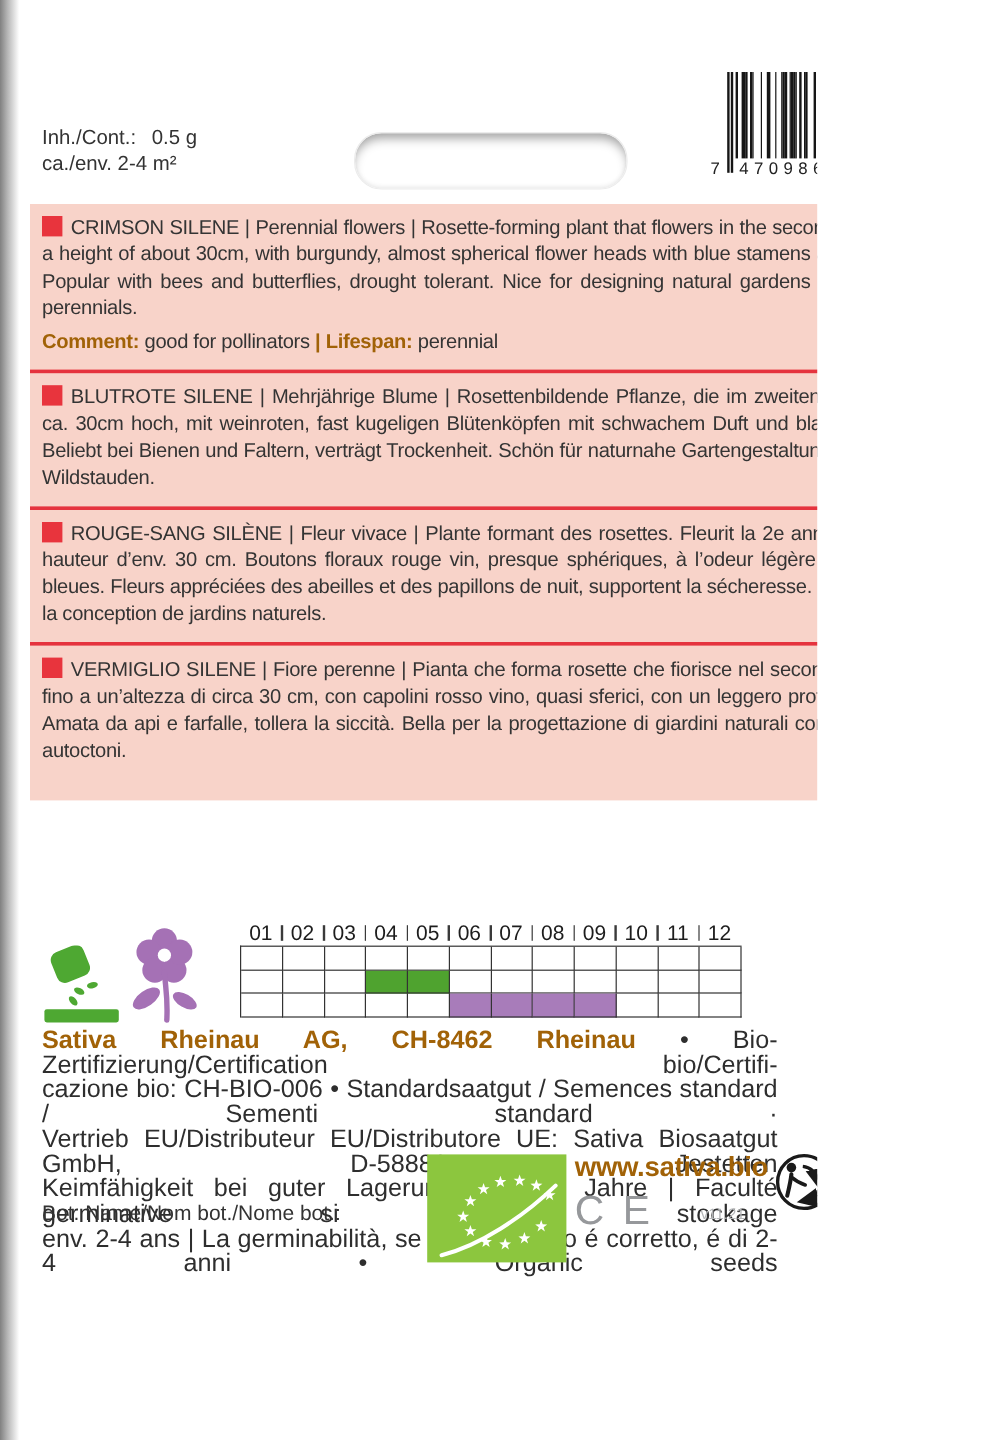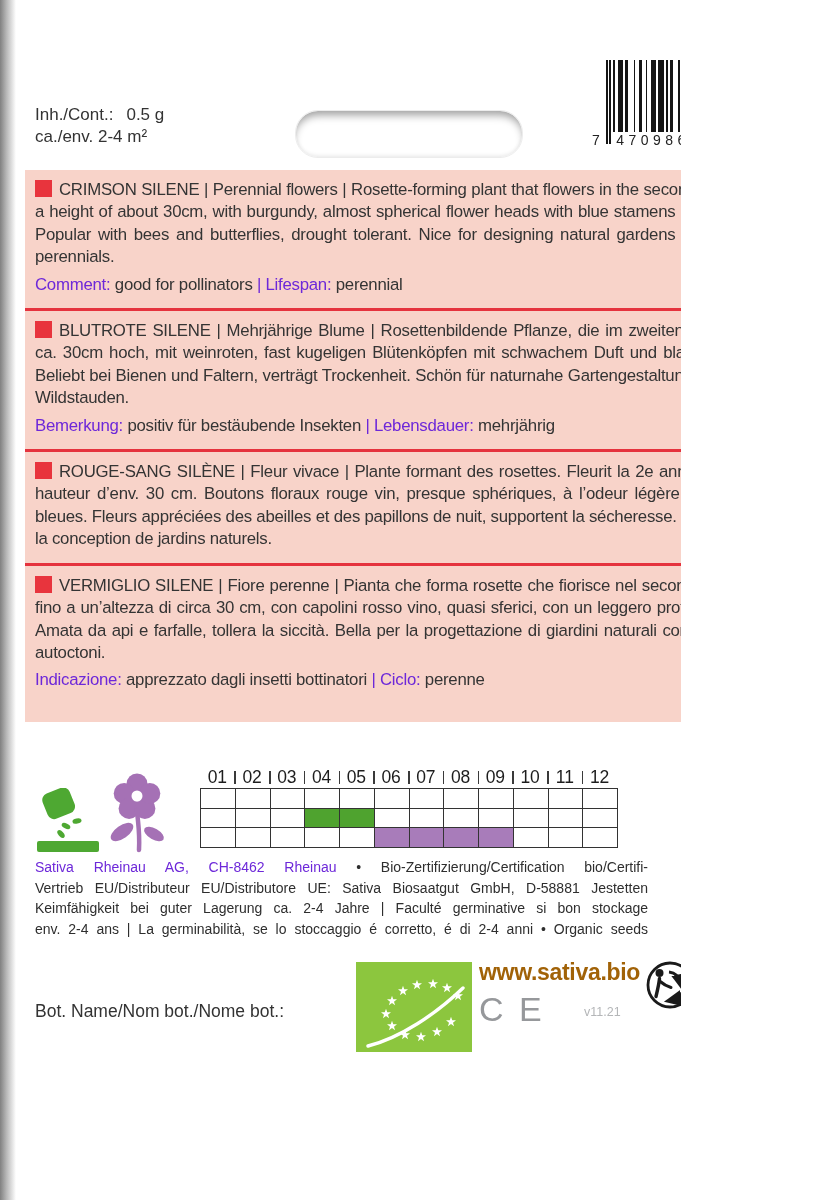--- a/index.html
+++ b/index.html
@@ -27,38 +27,38 @@
   .bc-digits .d7{width:16px;text-align:left;}
   .bc-digits .grp{flex:1;text-align:center;letter-spacing:4.5px;}
   
   .blocks{position:absolute;left:25px;top:170px;width:789px;background:#f8d3c9;}
   .block{padding:9px 8px 12px 10px;font-size:16.8px;line-height:22.4px;letter-spacing:-0.25px;color:#343434;}
   .block + .block{border-top:3px solid #e5333e;}
   .block.last{padding-bottom:30px;}
   .block .body{text-align:justify;}
   .bullet{display:inline-block;width:17px;height:17px;background:#e8343d;margin-right:7px;vertical-align:-2px;}
   .note{margin-top:5px;}
-  b{font-weight:400;color:#6d28d9;}
+  b{font-weight:700;color:#a16207;}
   
   .cal-head{position:absolute;left:200px;top:766px;width:417px;height:22px;display:grid;
     grid-template-columns:repeat(12,34.75px);font-size:17.5px;color:#1d1d1d;}
   .cal-head .m{position:relative;text-align:center;line-height:22px;}
   .cal-head .m .sep{position:absolute;right:-1px;top:5px;width:1.5px;height:13px;background:#3a3a3a;}
   .cal-grid{position:absolute;left:200px;top:788px;display:grid;
     grid-template-columns:repeat(12,34.75px);grid-template-rows:repeat(3,19.7px);
     border-left:1.6px solid #333;border-top:1.6px solid #333;}
   .cal-grid .cell{border-right:1.6px solid #333;border-bottom:1.6px solid #333;}
   .legend-sow{position:absolute;left:36px;top:788px;}
   .legend-flower{position:absolute;left:100px;top:770px;}
   
   .spacing{position:absolute;left:640px;top:779px;width:172px;}
   .sp-row{display:flex;align-items:center;justify-content:flex-end;height:44px;margin-bottom:4px;}
   .sp-row .val{font-size:20px;letter-spacing:-0.5px;color:#222;margin-right:10px;white-space:nowrap;}
   
-  .company{position:absolute;left:35px;top:857px;width:613px;font-size:14px;line-height:20.7px;color:#2e2e2e;}
+  .company{position:absolute;left:35px;top:857px;width:613px;font-size:21px;line-height:20.7px;color:#2e2e2e;}
   .company .jline{text-align:justify;text-align-last:justify;}
   
   .bot{position:absolute;left:35px;top:999px;font-size:17.5px;line-height:24px;color:#333;}
   .bot .sci{font-style:italic;}
   .eu-logo{position:absolute;left:356px;top:962px;width:116px;height:90px;background:#8cc63e;}
   .website{position:absolute;left:479px;top:959px;font-size:23px;font-weight:700;color:#a16207;letter-spacing:-0.3px;}
   .ce{position:absolute;left:479px;top:990px;font-size:34px;color:#96989b;letter-spacing:3px;}
   .version{position:absolute;left:584px;top:1005px;font-size:12.5px;color:#b4b6b8;}
   .triman{position:absolute;left:645px;top:960px;}
   .picto{position:absolute;left:700px;top:916px;}
@@ -188,28 +188,26 @@
     </div>
   </div>
 
   <div class="blocks">
     <div class="block">
       <div class="body"><span class="bullet"></span><span>CRIMSON SILENE | Perennial flowers | Rosette-forming plant that flowers in the second year. Grows to a height of about 30cm, with burgundy, almost spherical flower heads with blue stamens and a faint scent. Popular with bees and butterflies, drought tolerant. Nice for designing natural gardens using native wild perennials.</span></div>
       <div class="note"><b>Comment:</b><span> good for pollinators </span><b>| Lifespan:</b><span> perennial</span></div>
     </div>
     <div class="block">
       <div class="body"><span class="bullet"></span><span>BLUTROTE SILENE | Mehrjährige Blume | Rosettenbildende Pflanze, die im zweiten Jahr blüht. Wird ca. 30cm hoch, mit weinroten, fast kugeligen Blütenköpfen mit schwachem Duft und blauen Staubfäden. Beliebt bei Bienen und Faltern, verträgt Trockenheit. Schön für naturnahe Gartengestaltung mit heimischen Wildstauden.</span></div>
-      <div class="note"><b>Bemerkung:</b><span> positiv für bestäubende Insekten </span><b>| Lebensdauer:</b><span> mehrjährig</span></div>
     </div>
     <div class="block">
       <div class="body"><span class="bullet"></span><span>ROUGE-SANG SILÈNE | Fleur vivace | Plante formant des rosettes. Fleurit la 2e année et atteint une hauteur d’env. 30 cm. Boutons floraux rouge vin, presque sphériques, à l’odeur légère et aux étamines bleues. Fleurs appréciées des abeilles et des papillons de nuit, supportent la sécheresse. Magnifiques pour la conception de jardins naturels.</span></div>
     </div>
     <div class="block last">
       <div class="body"><span class="bullet"></span><span>VERMIGLIO SILENE | Fiore perenne | Pianta che forma rosette che fiorisce nel secondo anno. Cresce fino a un’altezza di circa 30 cm, con capolini rosso vino, quasi sferici, con un leggero profumo e stami blu. Amata da api e farfalle, tollera la siccità. Bella per la progettazione di giardini naturali con arbusti selvatici autoctoni.</span></div>
-      <div class="note"><b>Indicazione:</b><span> apprezzato dagli insetti bottinatori </span><b>| Ciclo:</b><span> perenne</span></div>
     </div>
   </div>
 
   <div class="legend-sow">
     <svg width="64" height="66" viewBox="0 0 64 66">
       <g fill="#4ea832">
         <rect x="1" y="53" width="62" height="11" rx="2"></rect>
         <rect x="8" y="2" width="29" height="27" rx="7" transform="rotate(-22 22 15)"></rect>
         <ellipse cx="30" cy="38" rx="4.6" ry="2.6" transform="rotate(25 30 38)"></ellipse>
         <ellipse cx="41" cy="33" rx="4.6" ry="2.6" transform="rotate(-12 41 33)"></ellipse>
@@ -329,20 +327,21 @@
           <path d="M2,28 C8,24 13,25.5 19,31 C25,36.5 32,34 38,26.5 L38,38 L2,38 Z" fill="url(#soil)"></path>
         </g>
         <ellipse cx="25" cy="17" rx="4.2" ry="2.6" transform="rotate(32 25 17)" fill="#1a1a1a"></ellipse>
         <ellipse cx="21" cy="27.5" rx="4.2" ry="2.6" transform="rotate(55 21 27.5)" fill="#1a1a1a"></ellipse>
       </svg>
     </div>
   </div>
 
   <div class="company">
     <div class="jline"><b>Sativa Rheinau AG, CH-8462 Rheinau</b><span> • Bio-Zertifizierung/Certification bio/Certifi-</span></div>
+    <div class="jline">cazione bio: CH-BIO-006 • Standardsaatgut / Semences standard / Sementi standard ·</div>
     <div class="jline">Vertrieb EU/Distributeur EU/Distributore UE: Sativa Biosaatgut GmbH, D-58881 Jestetten</div>
     <div class="jline">Keimfähigkeit bei guter Lagerung ca. 2-4 Jahre | Faculté germinative si bon stockage</div>
     <div class="jline">env. 2-4 ans | La germinabilità, se lo stoccaggio é corretto, é di 2-4 anni • Organic seeds</div>
   </div>
 
   <div class="bot">
     <div>Bot. Name/Nom bot./Nome bot.:</div>
   </div>
 
   <div class="eu-logo">

